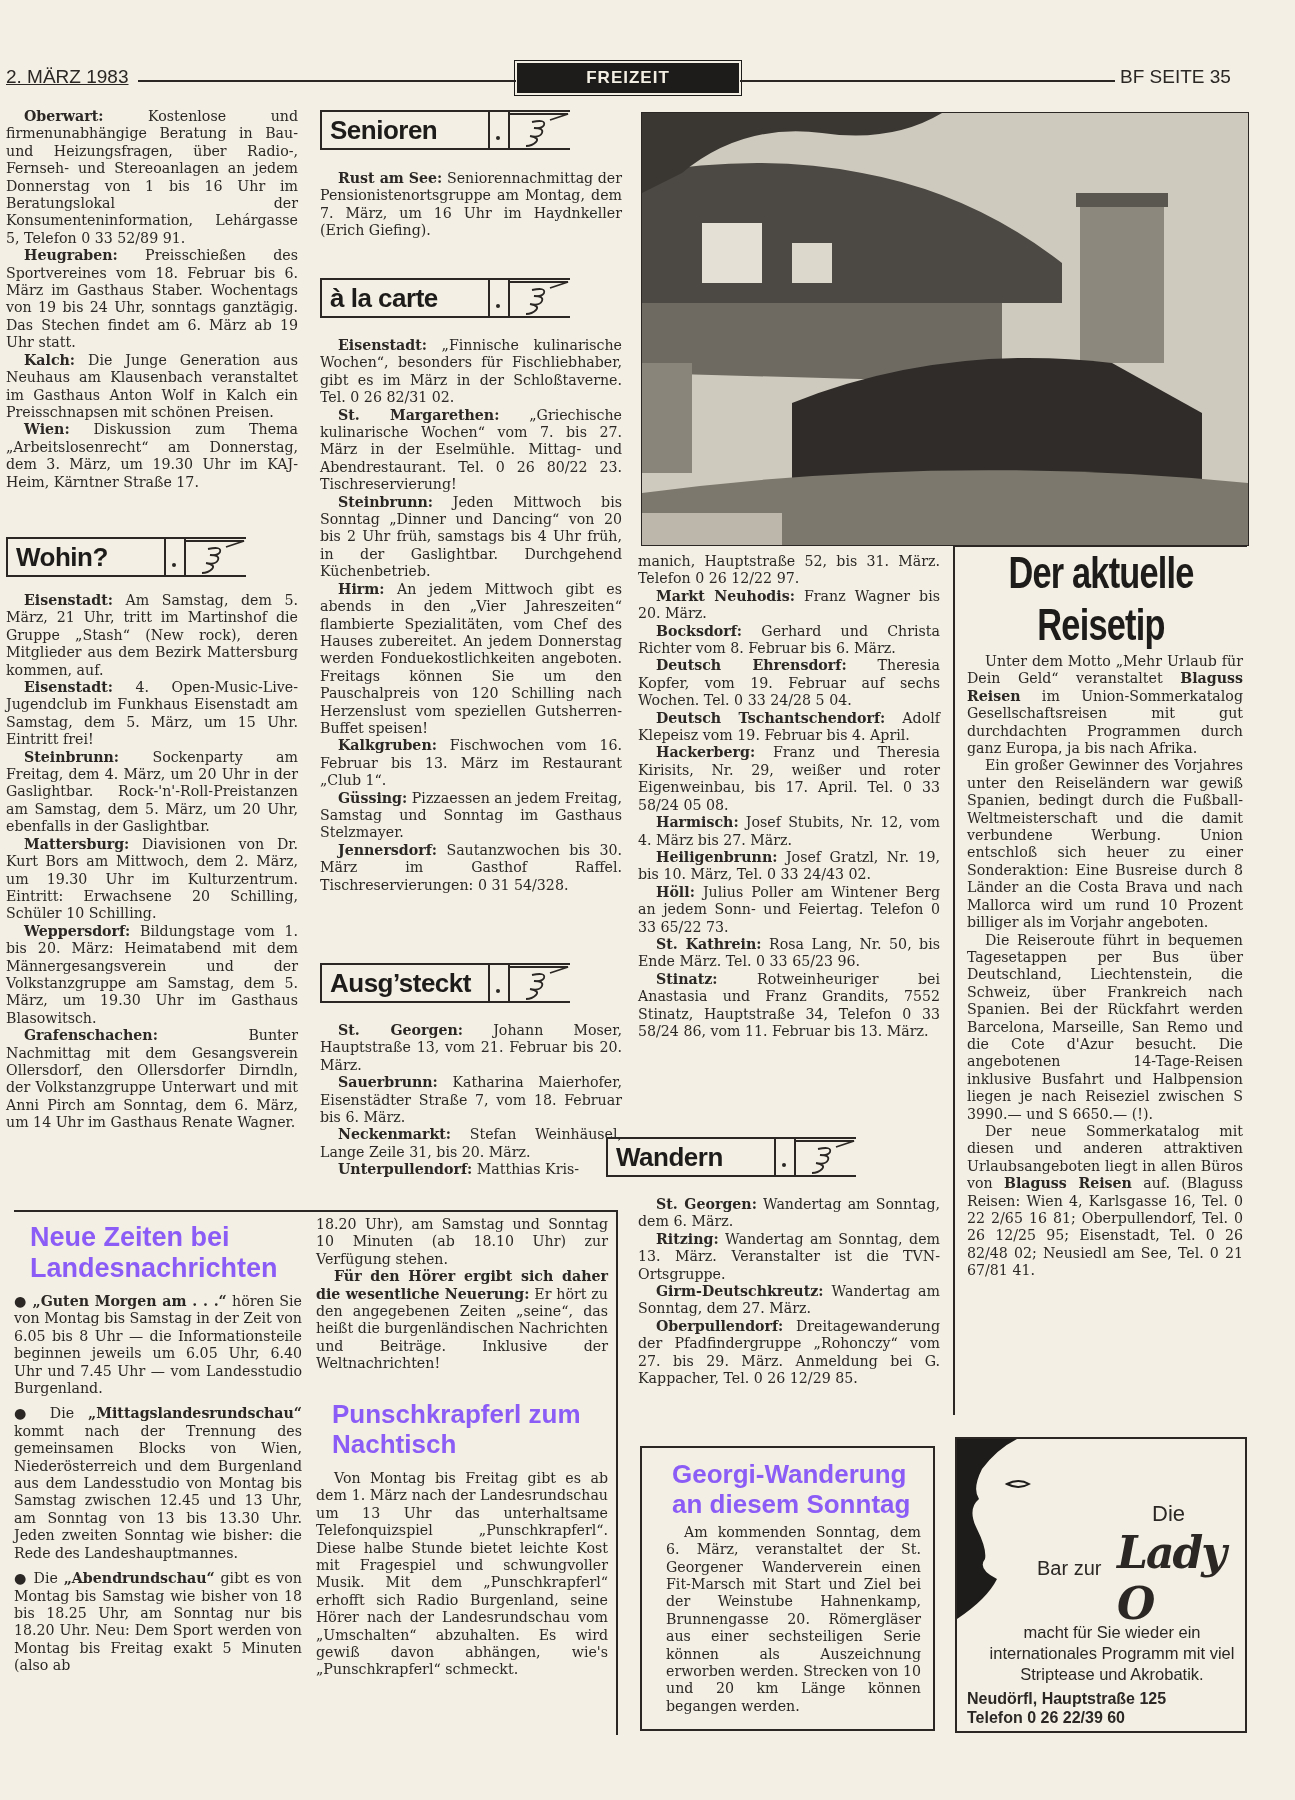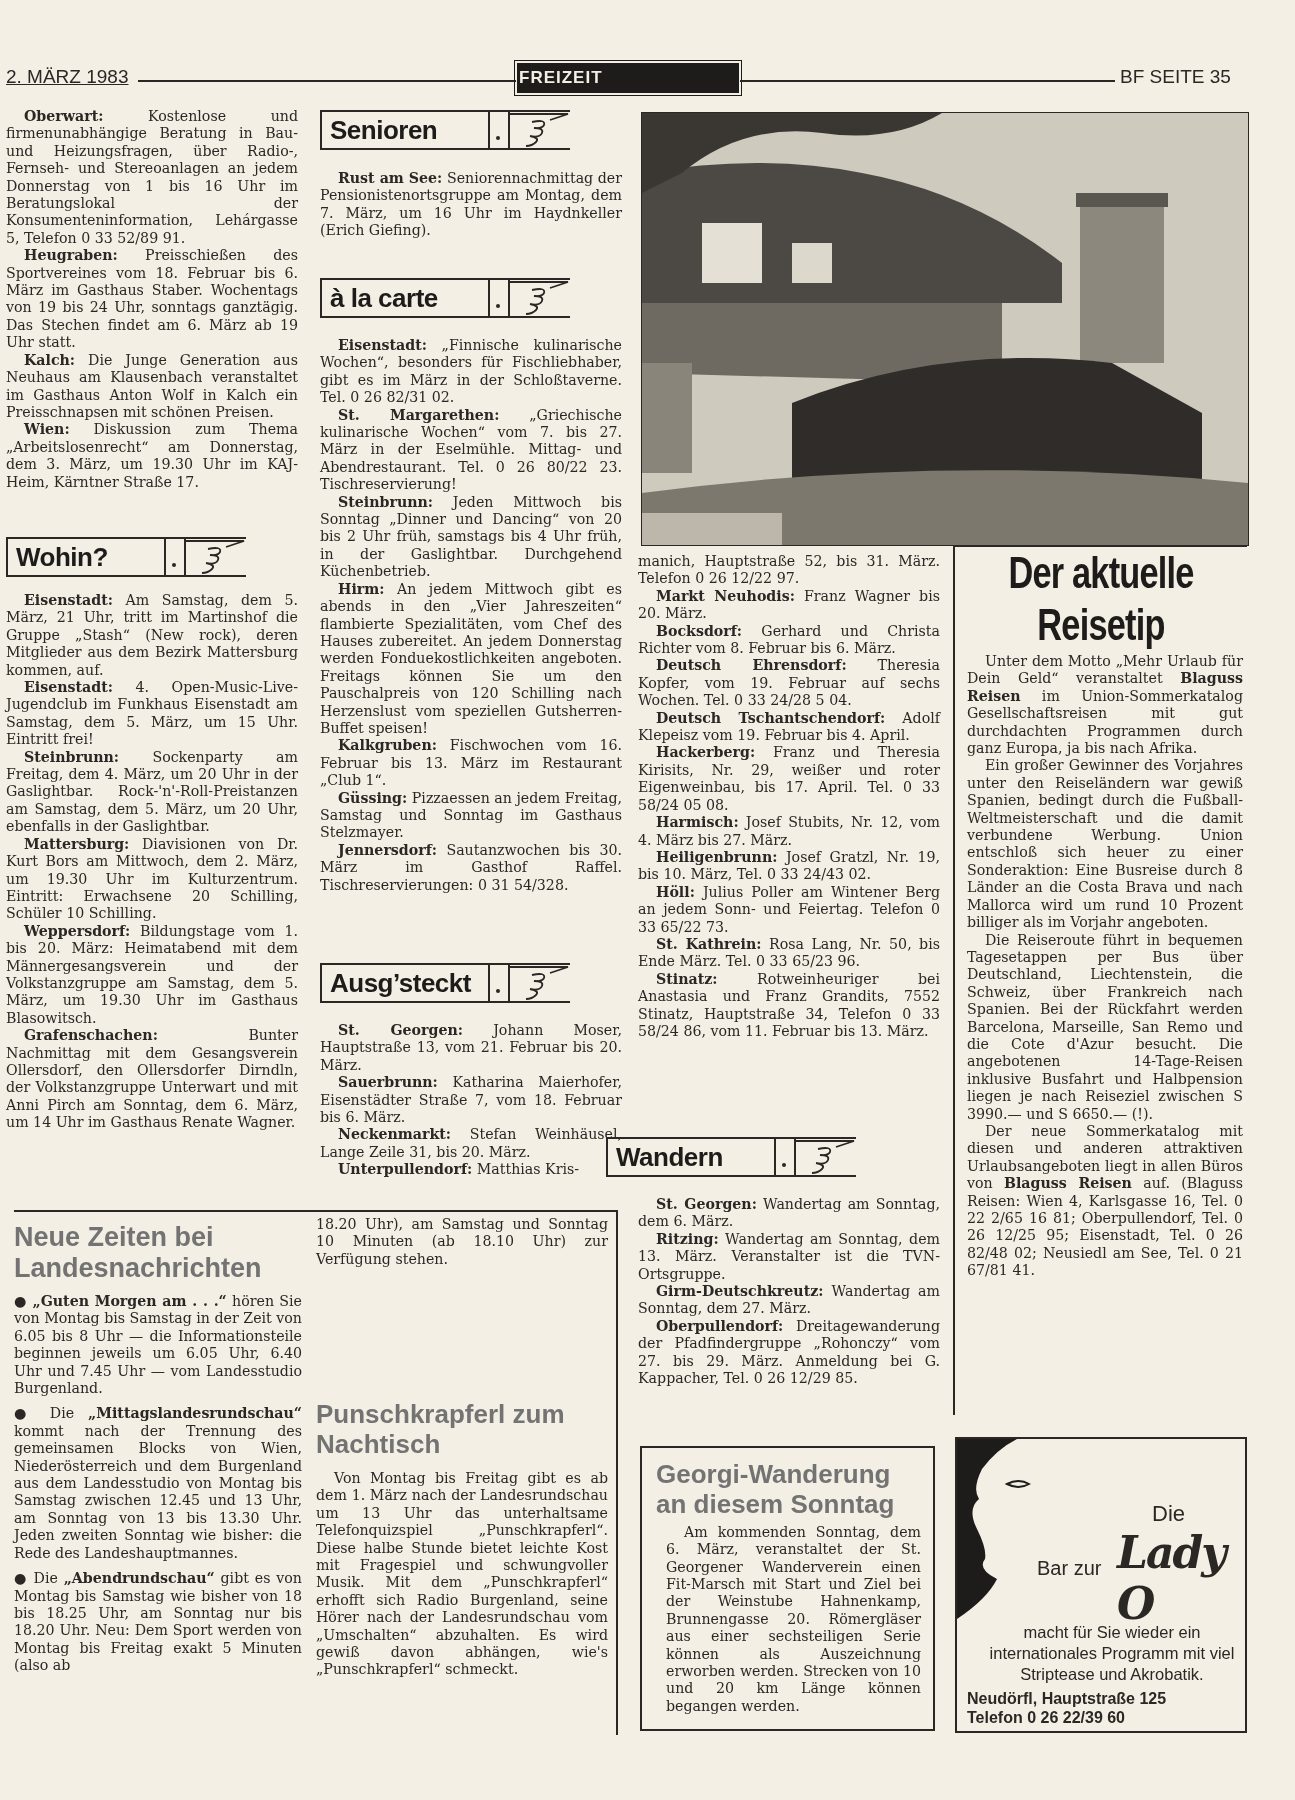--- a/index.html
+++ b/index.html
@@ -3,37 +3,37 @@
 <meta charset="utf-8">
 <style>
   html,body{margin:0;padding:0;}
   body{width:1295px;height:1800px;background:#f3efe4;position:relative;overflow:hidden;
        font-family:"DejaVu Serif","Liberation Serif",serif;color:#2a2724;}
   .abs{position:absolute;}
   
   .hdr-date{left:6px;top:66px;font-family:"Liberation Sans",sans-serif;font-size:19px;color:#2a2724;text-decoration:underline;}
   .hdr-line{height:2px;background:#2a2724;top:80px;}
   .hdr-tag{left:517px;top:63px;width:218px;height:26px;background:#1e1c1a;border:2px solid #1e1c1a;outline:1px solid #1e1c1a;outline-offset:2px;
-           color:#f3efe4;font-family:"Liberation Sans",sans-serif;font-weight:bold;font-size:17px;text-align:left;line-height:26px;letter-spacing:1px;}
+           color:#f3efe4;font-family:"Liberation Sans",sans-serif;font-weight:bold;font-size:17px;text-align:center;line-height:26px;letter-spacing:1px;}
   .hdr-page{left:1120px;top:66px;font-family:"Liberation Sans",sans-serif;font-size:19px;}
   
   .col{font-size:14.2px;line-height:17.4px;text-align:justify;hyphens:manual;}
   .col p{margin:0;text-indent:18px;}
   .col b{font-weight:bold;}
   
   .rubric{height:40px;border:2px solid #2a2724;border-right:none;display:flex;align-items:center;box-sizing:border-box;}
   .rubric .rt{flex:1;font-family:"Liberation Sans",sans-serif;font-weight:bold;font-size:26px;padding-left:8px;letter-spacing:-0.5px;color:#1e1c1a;}
   .rubric .dot{width:18px;height:100%;border-left:2px solid #2a2724;border-right:2px solid #2a2724;position:relative;}
   .rubric .dot:after{content:"";position:absolute;left:6px;bottom:8px;width:4px;height:4px;background:#2a2724;border-radius:50%;}
   .rubric .hand{width:60px;height:100%;}
   
   .photo{left:641px;top:112px;width:606px;height:432px;background:#5a5650;overflow:hidden;border:1px solid #2a2724;}
   
   .box{border:2px solid #2a2724;box-sizing:border-box;}
-  .headline{font-family:"Liberation Sans",sans-serif;font-weight:bold;color:#737373;line-height:1.15;}
+  .headline{font-family:"Liberation Sans",sans-serif;font-weight:bold;color:#8b5cf6;line-height:1.15;margin-left:16px;}
   .reisetip-title{font-family:"Liberation Sans",sans-serif;font-weight:bold;font-size:44px;line-height:52px;text-align:center;transform:scaleX(0.78);letter-spacing:-1px;color:#1e1c1a;}
   .ad-text{font-family:"Liberation Sans",sans-serif;text-align:center;font-size:16.5px;line-height:21px;}
   .ad-addr{font-family:"Liberation Sans",sans-serif;font-weight:bold;font-size:16px;line-height:19px;}
   .bullet:before{content:"● ";}
 </style>
 </head>
 <body>
 
 <div class="abs hdr-date">2. MÄRZ 1983</div>
 <div class="abs hdr-line" style="left:138px;width:378px;"></div>
@@ -184,20 +184,21 @@
 <div class="abs headline" style="left:14px;top:1222px;width:290px;font-size:27px;">Neue Zeiten bei Landesnachrichten</div>
 <div class="abs col" style="left:14px;top:1293px;width:288px;">
   <div>
       <p class="bullet" style="text-indent: 0px; margin-top: 0px;"><span></span><b>„Guten Morgen am . . .“</b><span> hören Sie von Montag bis Samstag in der Zeit von 6.05 bis 8 Uhr — die Informationsteile beginnen jeweils um 6.05 Uhr, 6.40 Uhr und 7.45 Uhr — vom Landesstudio Burgenland.</span></p>
       <p class="bullet" style="text-indent: 0px; margin-top: 8px;"><span>Die </span><b>„Mittagslandesrundschau“</b><span> kommt nach der Trennung des gemeinsamen Blocks von Wien, Niederösterreich und dem Burgenland aus dem Landesstudio von Montag bis Samstag zwischen 12.45 und 13 Uhr, am Sonntag von 13 bis 13.30 Uhr. Jeden zweiten Sonntag wie bisher: die Rede des Landeshauptmannes.</span></p>
       <p class="bullet" style="text-indent: 0px; margin-top: 8px;"><span>Die </span><b>„Abendrundschau“</b><span> gibt es von Montag bis Samstag wie bisher von 18 bis 18.25 Uhr, am Sonntag nur bis 18.20 Uhr. Neu: Dem Sport werden von Montag bis Freitag exakt 5 Minuten (also ab</span></p>
     </div>
 </div>
 <div class="abs col" style="left:316px;top:1216px;width:292px;">
   <p style="text-indent:0">18.20 Uhr), am Samstag und Sonntag 10 Minuten (ab 18.10 Uhr) zur Verfügung stehen.</p>
+  <p><b>Für den Hörer ergibt sich daher die wesentliche Neuerung:</b><span> Er hört zu den angegebenen Zeiten „seine“, das heißt die burgenländischen Nachrichten und Beiträge. Inklusive der Weltnachrichten!</span></p>
 </div>
 <div class="abs headline" style="left:316px;top:1400px;width:290px;font-size:26px;">Punschkrapferl zum Nachtisch</div>
 <div class="abs col" style="left:316px;top:1470px;width:292px;">
   <p>Von Montag bis Freitag gibt es ab dem 1. März nach der Landesrundschau um 13 Uhr das unterhaltsame Telefonquizspiel „Punschkrapferl“. Diese halbe Stunde bietet leichte Kost mit Fragespiel und schwungvoller Musik. Mit dem „Punschkrapferl“ erhofft sich Radio Burgenland, seine Hörer nach der Landesrundschau vom „Umschalten“ abzuhalten. Es wird gewiß davon abhängen, wie's „Punschkrapferl“ schmeckt.</p>
 </div>
 
 <div class="abs box" style="left:640px;top:1446px;width:295px;height:285px;">
   <div class="headline" style="font-size:26px;padding:12px 20px 4px 14px;">Georgi-Wanderung an diesem Sonntag</div>
   <div class="col" style="padding:0 12px 0 24px;">
     <p>Am kommenden Sonntag, dem 6. März, veranstaltet der St. Georgener Wanderverein einen Fit-Marsch mit Start und Ziel bei der Weinstube Hahnenkamp, Brunnengasse 20. Römergläser aus einer sechsteiligen Serie können als Auszeichnung erworben werden. Strecken von 10 und 20 km Länge können begangen werden.</p>

